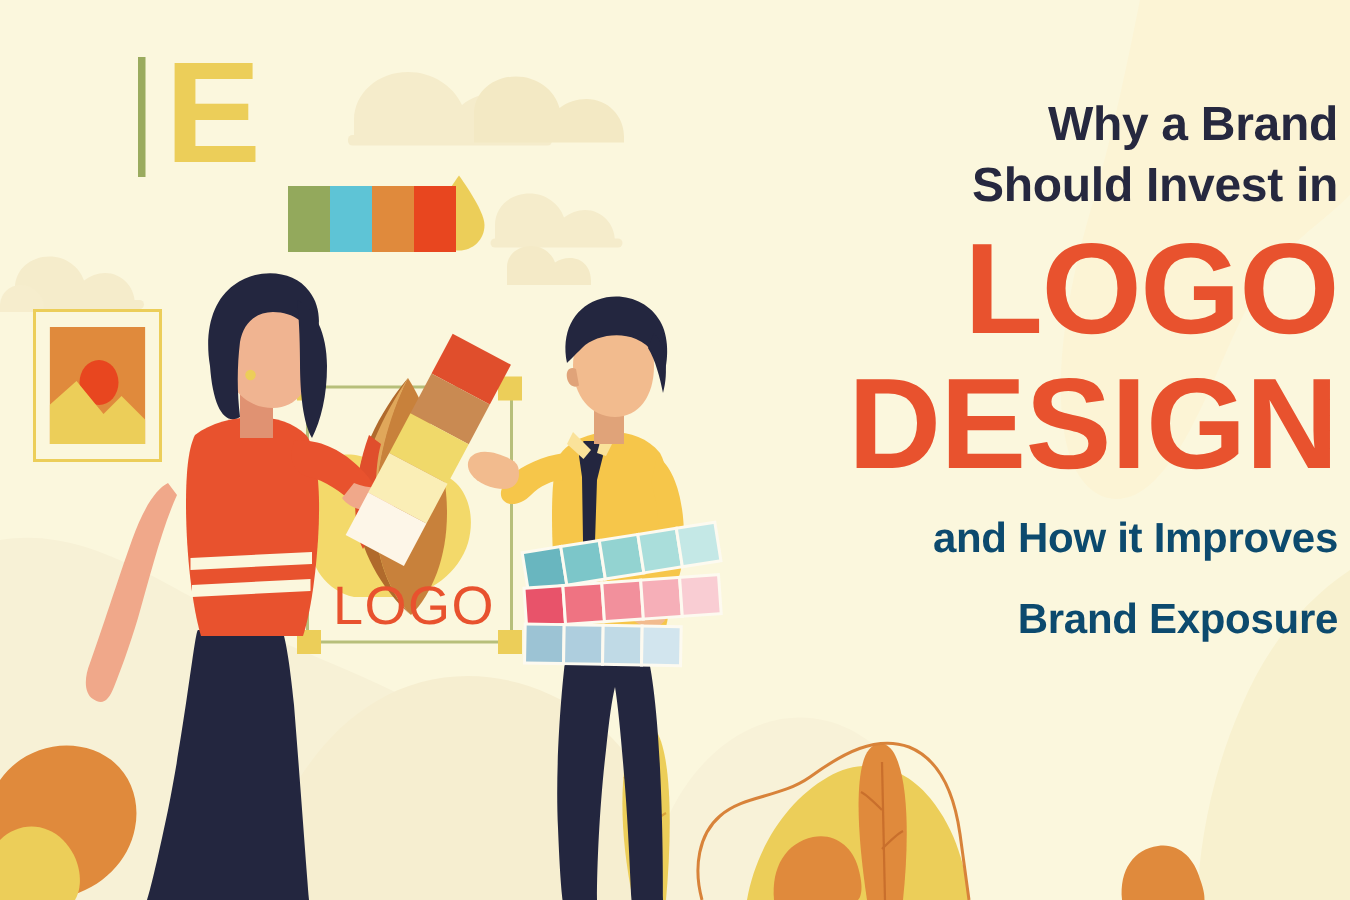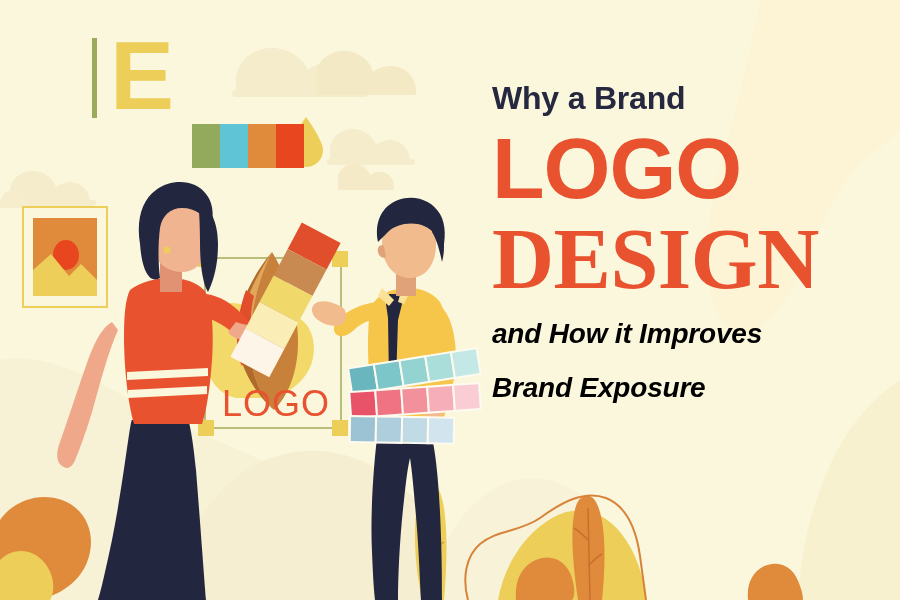--- a/index.html
+++ b/index.html
@@ -14,54 +14,54 @@
     overflow: hidden;
     background: #fbf7dd;
     font-family: "Liberation Sans", sans-serif;
   }
   .layer { position: absolute; top: 0; left: 0; width: 900px; height: 600px; }
 
   
   #copy {
     position: absolute;
     left: 492px;
-    top: 78px;
+    top: 62px;
     width: 400px;
     z-index: 40;
+    text-align: right;
   }
   .kicker {
     font-family: "Liberation Sans Narrow", "Liberation Sans", sans-serif;
     font-size: 32px;
     font-weight: bold;
     line-height: 1.28;
     color: #26283f;
     letter-spacing: -0.2px;
     white-space: nowrap;
   }
   .huge {
     font-family: "Liberation Sans Narrow", "Liberation Sans", sans-serif;
     font-size: 86px;
     font-weight: bold;
     line-height: 0.96;
     color: #e8522e;
     letter-spacing: -1px;
     margin-top: 8px;
     white-space: nowrap;
   }
-  .huge.second { letter-spacing: -0.5px; font-family: Liberation Serif, serif; }
+  .huge.second { letter-spacing: -0.5px; }
   .tail {
     font-family: "Liberation Sans Narrow", "Liberation Sans", sans-serif;
     font-size: 28px;
     font-weight: bold;
     line-height: 1.32;
-    color: #000000;
+    color: #0c4a6e;
     margin-top: 16px;
     letter-spacing: -0.2px;
     white-space: nowrap;
-    font-style: italic;
   }
 
   
   #logo-word {
     position: absolute;
     left: 222px;
     top: 383px;
     font-family: "Liberation Sans", sans-serif;
     font-size: 36px;
     font-weight: normal;
@@ -292,19 +292,20 @@
       <rect x="376" y="416" width="26" height="26" fill="#aecede" stroke="#fdfaf0" stroke-width="2"></rect>
       <rect x="402" y="416" width="26" height="26" fill="#c0dae6" stroke="#fdfaf0" stroke-width="2"></rect>
       <rect x="428" y="416" width="26" height="26" fill="#d2e5ee" stroke="#fdfaf0" stroke-width="2"></rect>
     </g>
   </svg>
 
   <div id="logo-word">LOGO</div>
 
   <div id="copy">
     <div class="kicker">Why a Brand</div>
+    <div class="kicker">Should Invest in</div>
     <div class="huge">LOGO</div>
     <div class="huge second">DESIGN</div>
     <div class="tail">and How it Improves</div>
     <div class="tail" style="margin-top:17px">Brand Exposure</div>
   </div>
 
 </div>
 
 </body></html>

